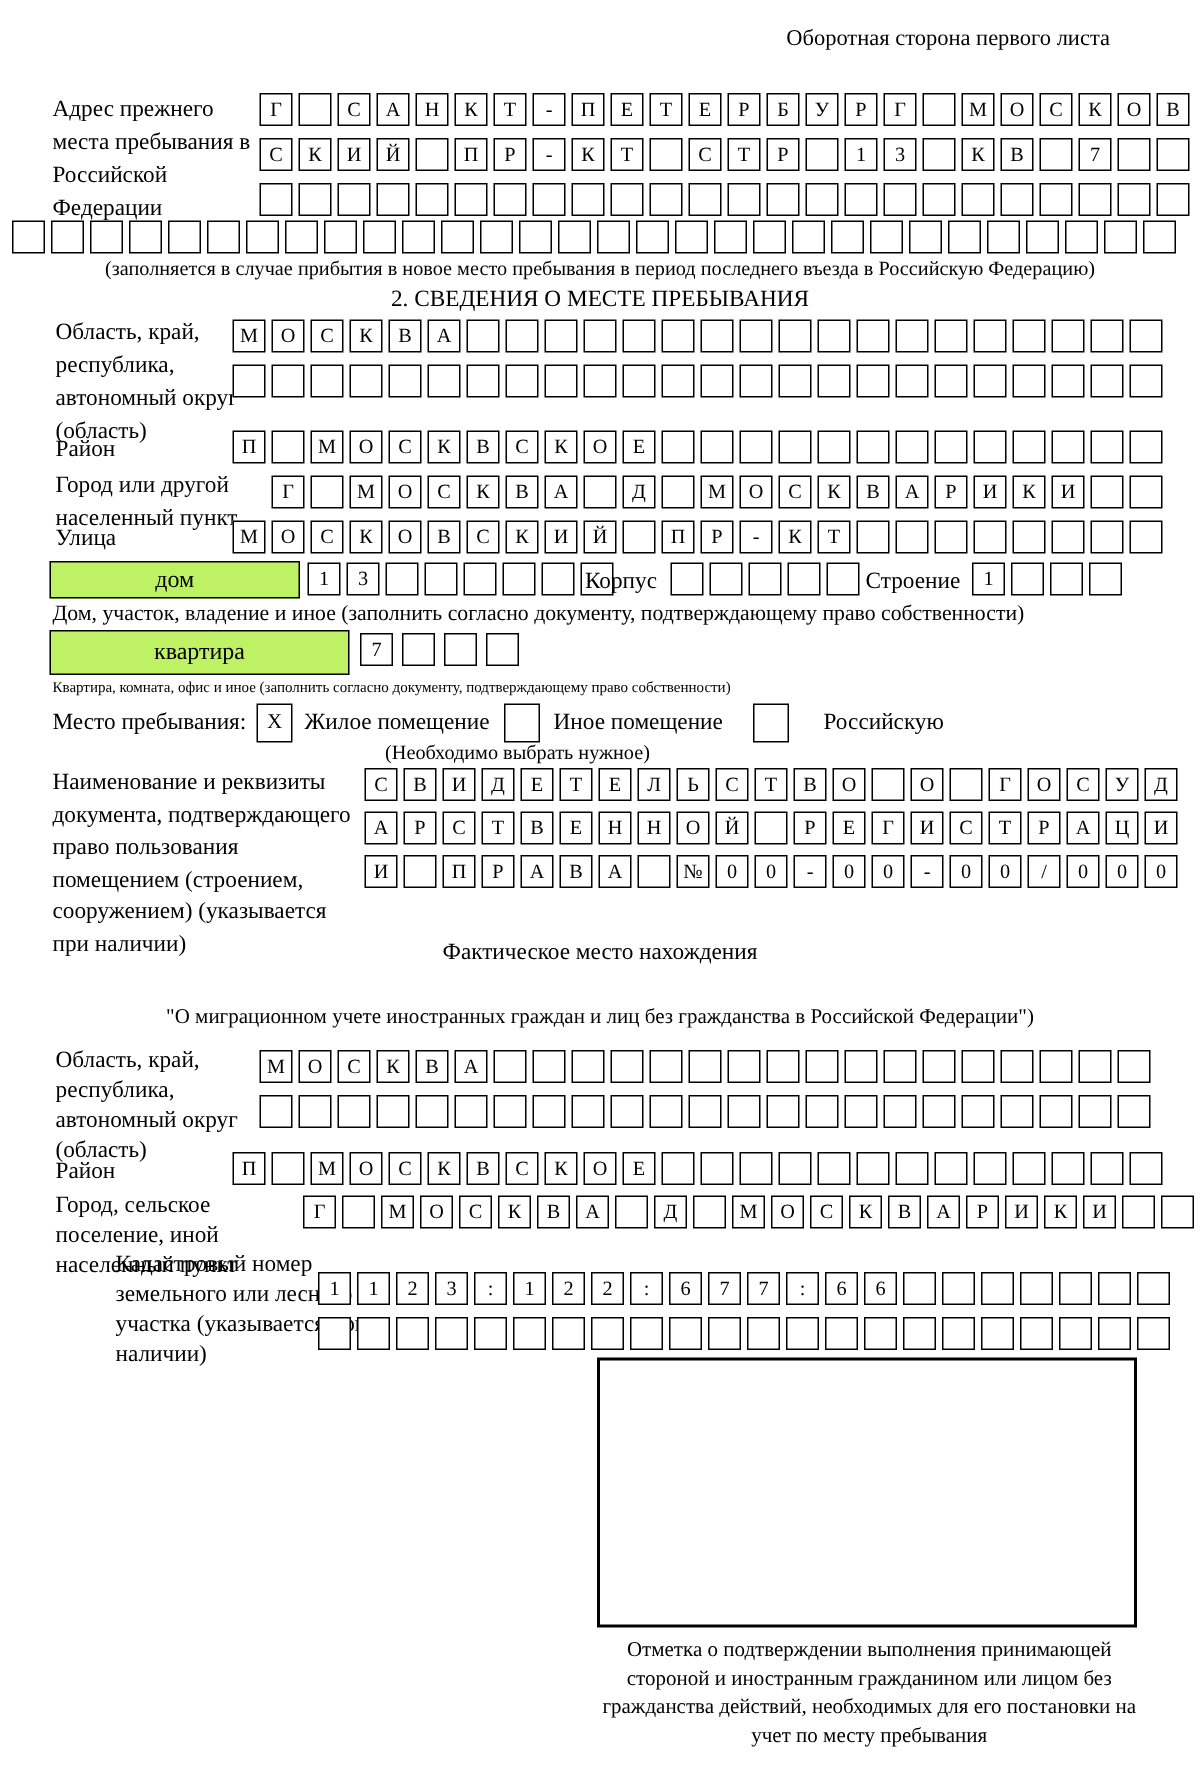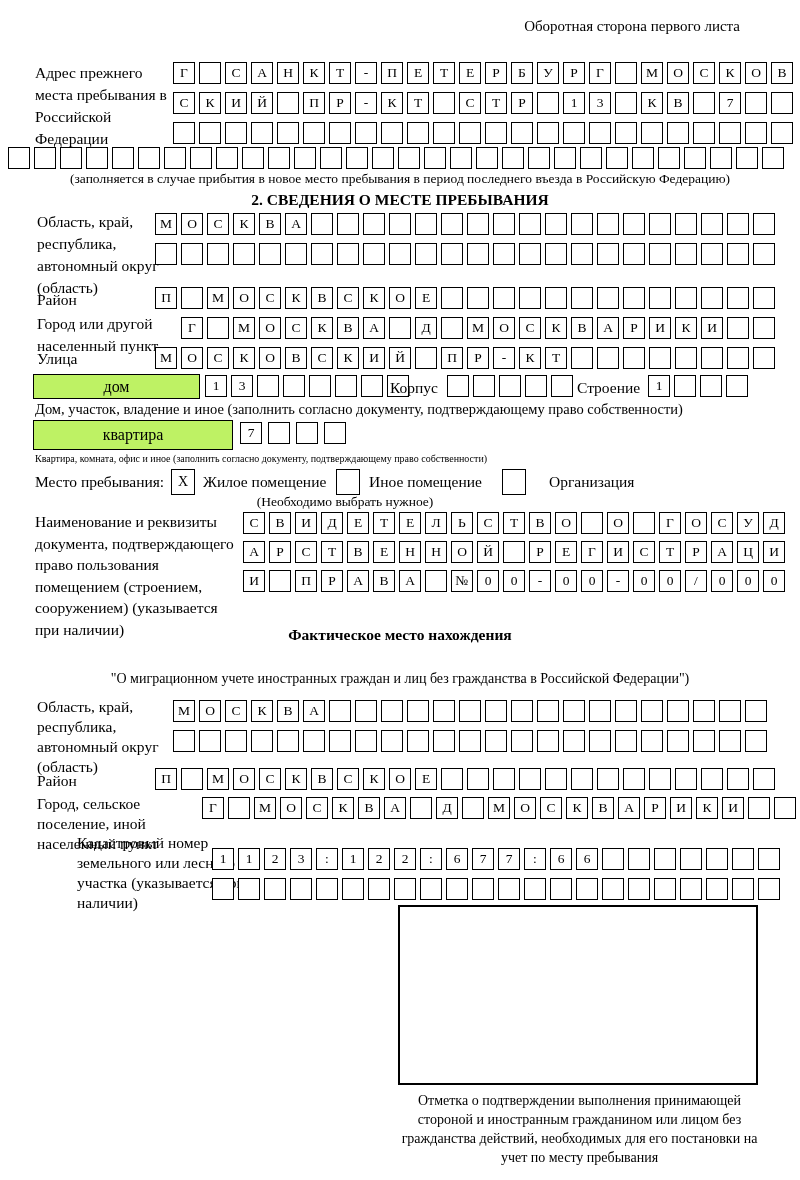--- a/index.html
+++ b/index.html
@@ -16,21 +16,21 @@
     width:22px; height:22px; border:1.5px solid #000; box-sizing:border-box;
     display:flex; align-items:center; justify-content:center;
     font-size:13.5px; flex:none; background:#fff;
   }
   .cell-lg{width:24px; height:26px; font-size:14px;}
   .namebox{
     border:1.5px solid #000; box-sizing:border-box; background:#bef264;
     display:flex; align-items:center; justify-content:center; font-size:16px;
   }
   .note{font-size:13.5px; text-align:center; width:800px;}
-  .title{font-size:15.5px; font-weight:bold; text-align:center; width:800px;}
+  .title{font-size:15.5px; font-weight:normal; text-align:center; width:800px;}
   .sub{font-size:14px; text-align:center; width:800px;}
   .stamp{border:2px solid #000; box-sizing:border-box; background:#fff;}
   .caption{font-size:14px; line-height:19px; text-align:center;}
 </style>
 </head>
 <body>
 
 <div class="page">
 
   <div class="abs" style="top:18px; right:60px; font-size:15px;">Оборотная сторона первого листа</div>
@@ -327,21 +327,21 @@
     </div>
 
   <div class="abs" style="left:35px; top:453px; font-size:10px;">Квартира, комната, офис и иное (заполнить согласно документу, подтверждающему право собственности)</div>
 
   <div class="abs lbl" style="left:35px; top:471px;">Место пребывания:</div>
   <div class="abs cell cell-lg" style="left:171px; top:469px;">X</div>
   <div class="abs lbl" style="left:203px; top:471px;">Жилое помещение</div>
   <div class="abs cell cell-lg" style="left:336px; top:469px;"></div>
   <div class="abs lbl" style="left:369px; top:471px;">Иное помещение</div>
   <div class="abs cell cell-lg" style="left:502px; top:469px;"></div>
-  <div class="abs lbl" style="left:549px; top:471px;">Организация</div>
+  <div class="abs lbl" style="left:549px; top:471px;">Российскую</div>
   <div class="abs" style="left:160px; top:494px; width:370px; text-align:center; font-size:13.5px;">(Необходимо выбрать нужное)</div>
 
   <div class="abs lbl-sm" style="left:35px; top:511px; width:205px; font-size:15.5px; line-height:21.5px;">Наименование и реквизиты документа, подтверждающего право пользования помещением (строением, сооружением) (указывается при наличии)</div>
   <div class="grid" style="left:243px; top:512px;">
       <div class="cell">С</div>
       <div class="cell">В</div>
       <div class="cell">И</div>
       <div class="cell">Д</div>
       <div class="cell">Е</div>
       <div class="cell">Т</div>

